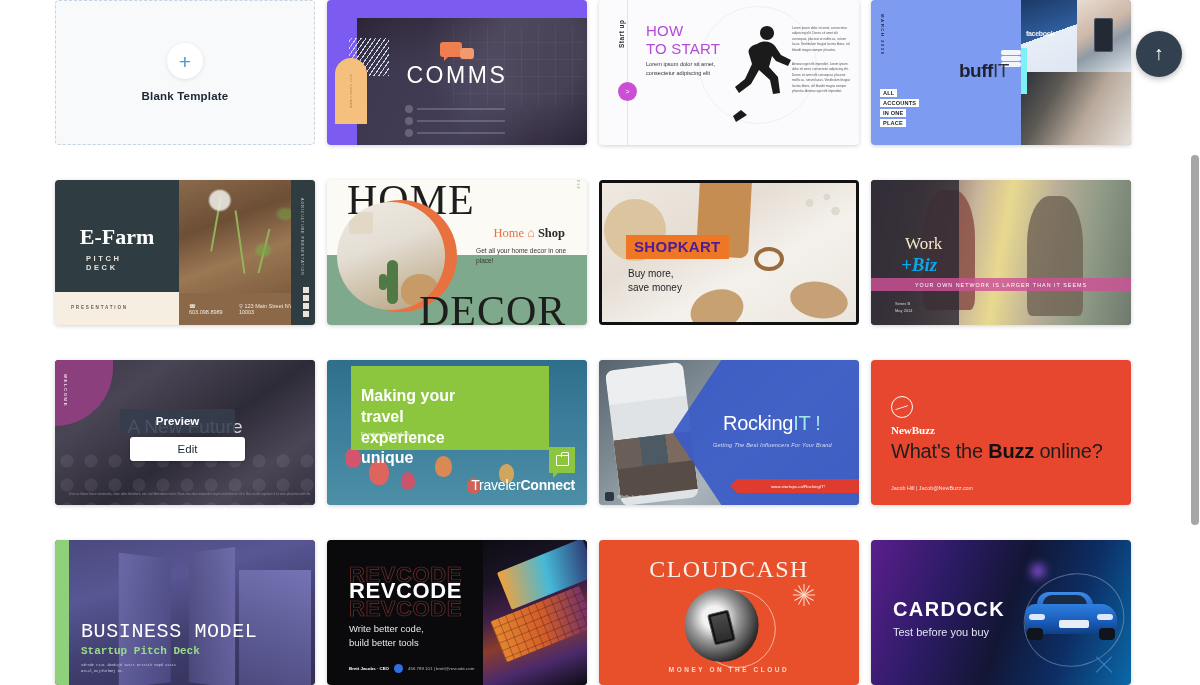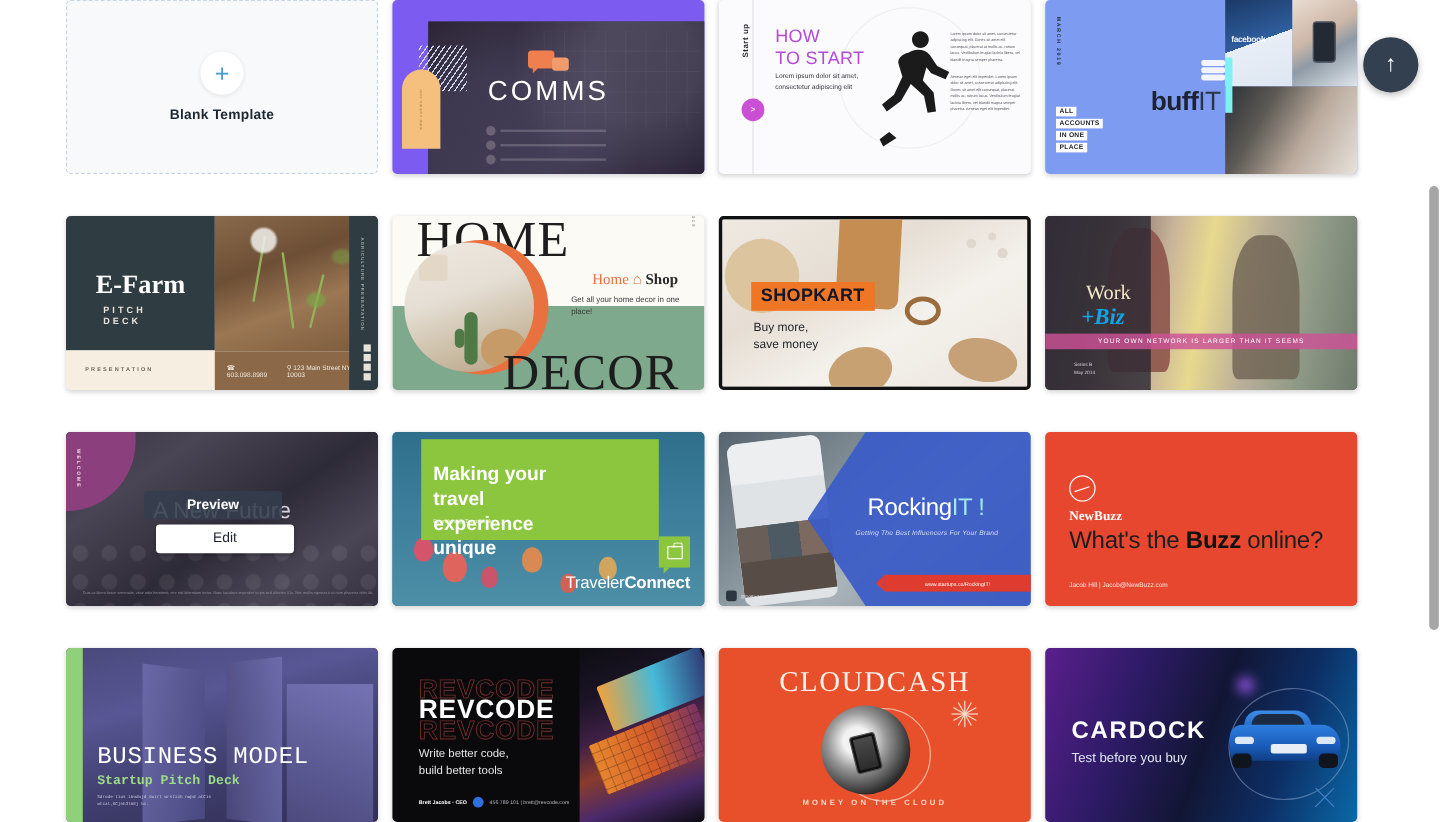--- a/index.html
+++ b/index.html
@@ -136,21 +136,21 @@
   .buff .ph.c { left:0; top:72px; width:110px; height:73px;
       background: linear-gradient(120deg,#2b2f36 0%,#5d5a55 30%,#b9a99b 60%,#e7e2dc 100%); }
   .buff .vert {
     position:absolute; left:14px; top:14px; transform-origin: left top; transform: rotate(90deg);
     font-size:4.4px; letter-spacing:1.4px; color:#27303f; font-weight:700; white-space:nowrap;
   }
   .buff .logo {
     position:absolute; left:130px; top:50px; width:20px; height:20px;
   }
   .buff .logo span { position:absolute; left:0; width:20px; height:5px; background:#f2f5fb; transform: skewX(-0deg); border-radius:2px; }
-  .buff .word { position:absolute; left:88px; top:72px; font-size:22px; font-weight:800; color:#1d2330; letter-spacing:-.5px; }
+  .buff .word { position:absolute; left:88px; top:60px; font-size:19px; font-weight:800; color:#1d2330; letter-spacing:-.5px; }
   .buff .word b { font-weight:300; color:#2a3444; }
   .buff .bar { position:absolute; left:150px; top:48px; width:6px; height:46px; background:#7ff0f3; }
   .buff .tags { position:absolute; left:9px; bottom:16px; }
   .buff .tags span { display:block; background:#fff; color:#20242c; font-size:5.6px; font-weight:700; padding:1px 3px; margin-bottom:2px; width:max-content; letter-spacing:.2px;}
 
   
   .efarm { background:#f5ece0; }
   .efarm .left { position:absolute; left:0; top:0; width:124px; height:112px; background:#2f3c42; }
   .efarm .left h3 { position:absolute; left:50%; top:44px; transform:translateX(-50%); color:#fff; font-family:"Liberation Serif",serif; font-size:22px; font-weight:700; white-space:nowrap; }
   .efarm .left .pd { position:absolute; left:50%; top:74px; transform:translateX(-50%); color:#e8e3db; font-size:7.5px; letter-spacing:2.6px; font-weight:600; }
@@ -193,21 +193,21 @@
     background: linear-gradient(150deg,#efe9e2 0%,#e6ded4 35%,#f4f1ec 62%,#ebe5dd 100%); }
   .shopkart .scarf { position:absolute; left:96px; top:-4px; width:52px; height:78px; background:#c58d52; border-radius:0 0 8px 8px; transform: rotate(3deg); }
   .shopkart .ratt { position:absolute; left:2px; top:16px; width:62px; height:62px; border-radius:50%; background:#dcc49e; }
   .shopkart .weave1 { position:absolute; left:88px; bottom:-8px; width:54px; height:40px; background:#c8a173; border-radius:50%; transform:rotate(-18deg); }
   .shopkart .weave2 { position:absolute; right:8px; bottom:4px; width:58px; height:36px; background:#c6a177; border-radius:50%; transform:rotate(10deg); }
   .shopkart .beads { position:absolute; right:72px; top:64px; width:30px; height:24px; border:4px solid #9a6b3c; border-radius:50%; }
   .shopkart .sprig { position:absolute; right:6px; top:4px; width:58px; height:40px;
     background: radial-gradient(circle at 30% 40%, #ded8cf 0 8%, transparent 9%),
                 radial-gradient(circle at 60% 25%, #ded8cf 0 7%, transparent 8%),
                 radial-gradient(circle at 75% 60%, #ded8cf 0 8%, transparent 9%); }
-  .shopkart .badge { position:absolute; left:24px; top:52px; background:#ee7624; color:#0f172a; font-size:15px; font-weight:600; letter-spacing:.3px; padding:3px 8px 4px; }
+  .shopkart .badge { position:absolute; left:24px; top:52px; background:#ee7624; color:#4c1d95; font-size:15px; font-weight:600; letter-spacing:.3px; padding:3px 8px 4px; }
   .shopkart .sub { position:absolute; left:26px; top:84px; font-size:10px; line-height:1.4; color:#22262b; }
 
   
   .workbiz { background:#3a3440; }
   .workbiz .img { position:absolute; left:0; top:0; right:0; bottom:0;
     background: linear-gradient(100deg,#4a4350 0%,#6d5a55 18%,#c8b49a 38%,#e8d98f 50%,#b9ae98 66%,#8e9a86 82%,#6f7a6d 100%); }
   .workbiz .dark { position:absolute; left:0; top:0; width:88px; bottom:0; background:rgba(44,40,50,.82); }
   .workbiz .p1 { position:absolute; left:52px; top:10px; width:52px; height:120px; background:#8a4f46; border-radius:40% 40% 10% 10%; opacity:.85; }
   .workbiz .p2 { position:absolute; right:48px; top:16px; width:56px; height:120px; background:#6e6152; border-radius:40% 40% 8% 8%; opacity:.8; }
   .workbiz .w1 { position:absolute; left:34px; top:54px; color:#f3e9c6; font-size:17px; font-family:"Liberation Serif",serif; }

